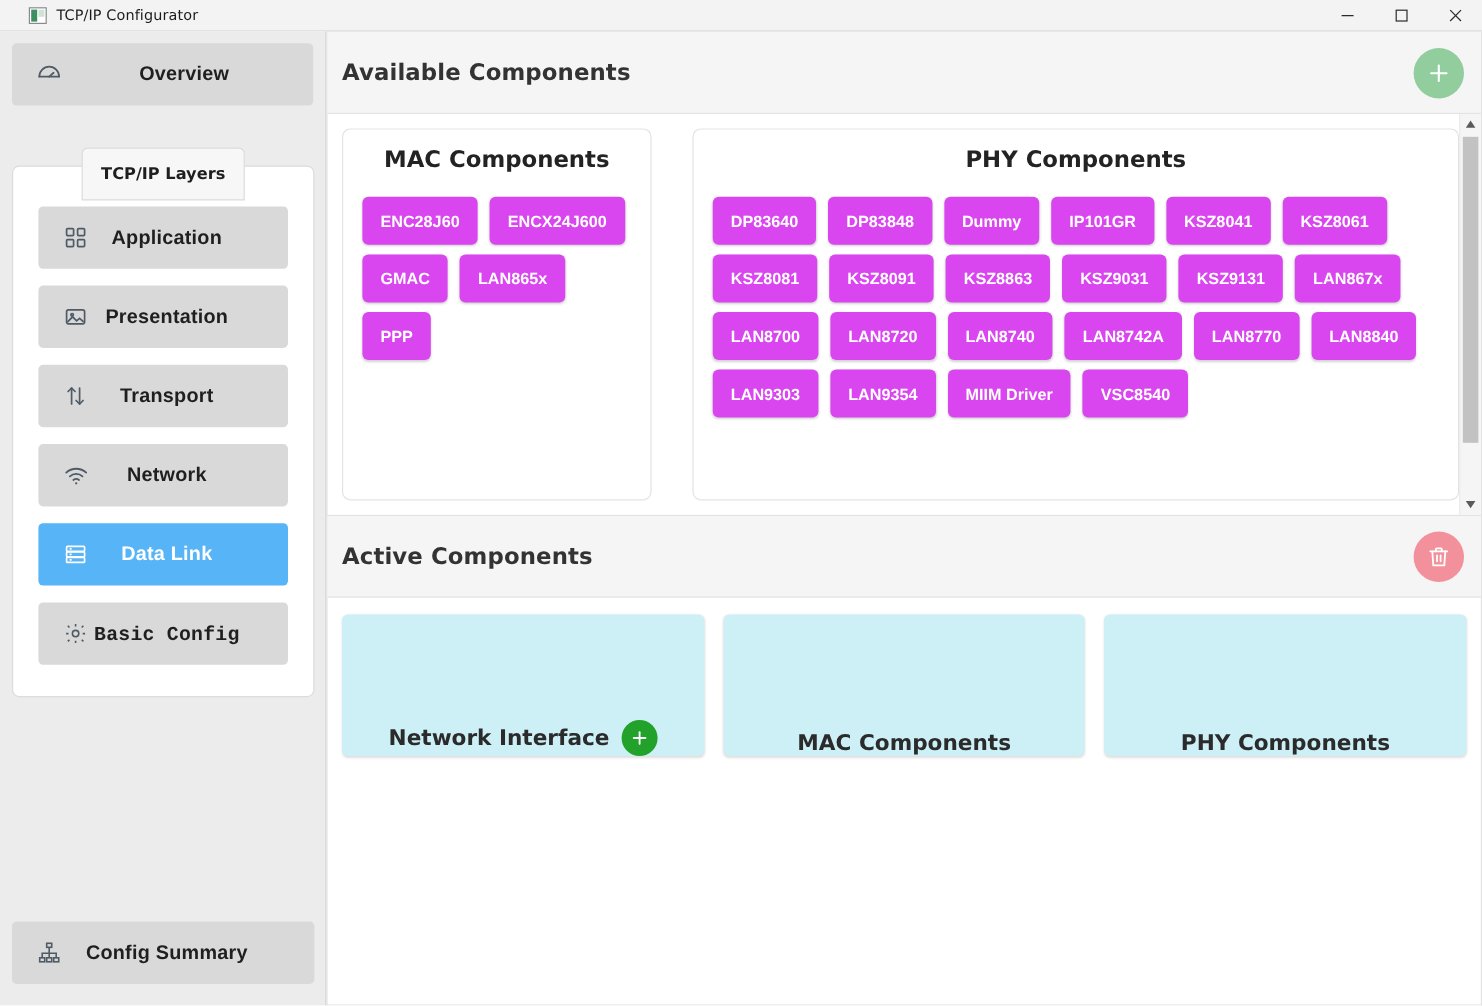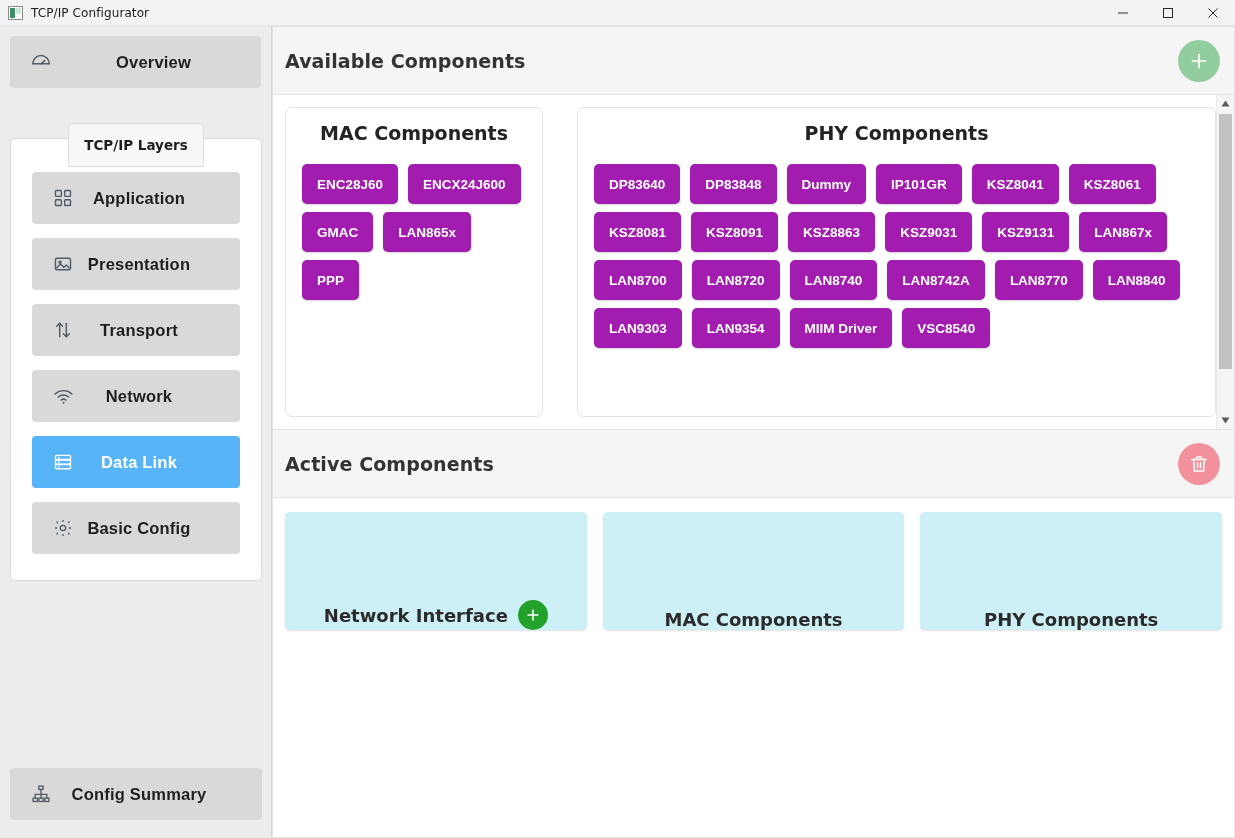--- a/index.html
+++ b/index.html
@@ -10,21 +10,21 @@
     background: #ffffff;
   }
 
   
   .titlebar {
     height: 26px;
     background: #f3f3f3;
     border-bottom: 1px solid #e2e2e2;
     display: flex;
     align-items: center;
-    padding-left: 8px;
+    padding-left: 24px;
     position: relative;
   }
   .app-icon {
     width: 15px; height: 14px;
     display: inline-block;
     position: relative;
     border: 1px solid #8a8a8a;
     background: #ffffff;
     margin-right: 8px;
     flex: 0 0 auto;
@@ -110,21 +110,21 @@
     position: absolute;
     left: 10px; top: 112px;
     width: 252px; height: 443px;
     background: #ffffff;
     border: 1px solid #dcdcdc;
     border-radius: 6px;
     padding: 33px 21px 0 21px;
     z-index: 2;
   }
   .layers-panel .nav-btn { margin-bottom: 14px; }
-  .layers-panel .nav-btn:last-child { margin-bottom: 0; }
+  .layers-panel .nav-btn:last-child { margin-bottom: 0; font-family: Liberation Mono, monospace; }
   .nav-btn.active { background: #56b4f7; }
   .nav-btn.active .nav-label { color: #ffffff; }
   .nav-btn.active .nav-ico { color: #ffffff; }
 
   .summary-wrap {
     position: absolute;
     left: 10px; bottom: 18px;
     width: 252px;
   }
 
@@ -194,21 +194,21 @@
     color: #232323;
     margin-bottom: 20px;
   }
   .chips {
     display: flex;
     flex-wrap: wrap;
     gap: 8px 10px;
     align-content: flex-start;
   }
   .chip {
-    background: #a21caf;
+    background: #d946ef;
     color: #ffffff;
     border: none;
     border-radius: 5px;
     font-size: 13.5px;
     font-weight: bold;
     height: 40px;
     padding: 0 15px;
     display: inline-flex;
     align-items: center;
     justify-content: center;

